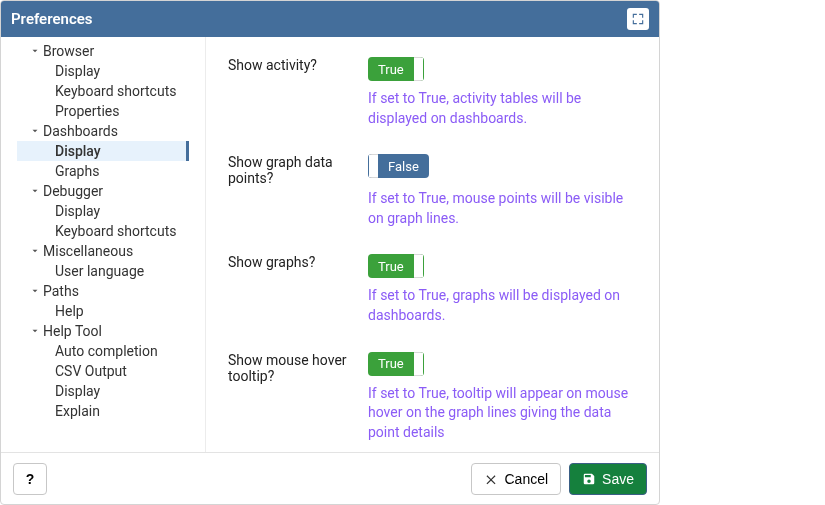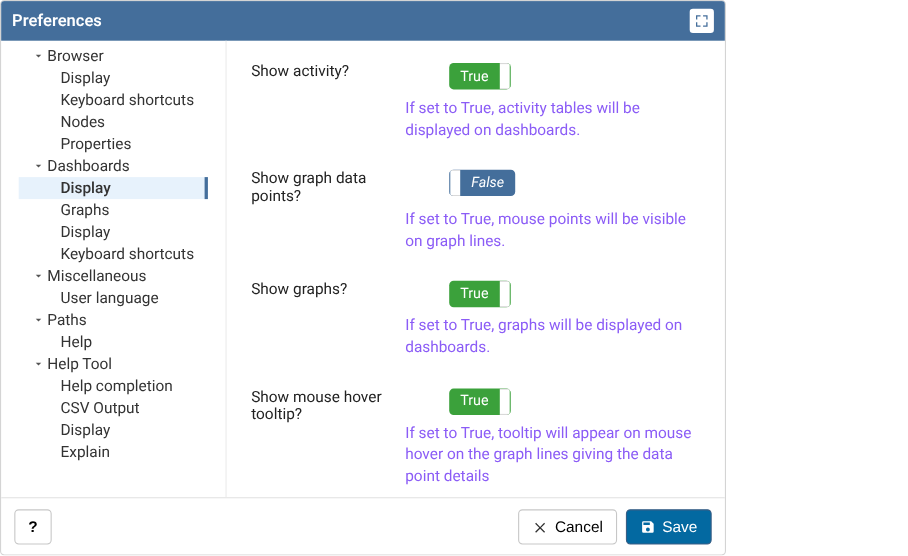--- a/index.html
+++ b/index.html
@@ -17,33 +17,33 @@
   .tree-group { }
   .tree-header { display: flex; align-items: center; padding: 2px 8px 2px 12px; cursor: pointer; }
   .tree-header .chev { width: 12px; display: inline-flex; justify-content: center; margin-right: 2px; }
   .tree-header .chev svg { width: 10px; height: 10px; }
   .tree-item { padding: 2px 8px 2px 38px; cursor: pointer; }
   .tree-item.selected { background: #e7f2fc; border-right: 3px solid #446e9b; font-weight: 500; }
   .content { flex: 1; overflow-y: auto; padding: 12px 22px; }
   .setting-row { display: flex; padding: 8px 0 18px 0; }
   .setting-label { width: 140px; padding-right: 12px; color: #222; }
   .setting-val { flex: 1; }
-  .toggle { display: inline-flex; align-items: flex-end; border-radius: 4px; overflow: hidden; height: 24px; cursor: pointer; user-select: none; font-size: 13px; margin-left: 40px; }
+  .toggle { display: inline-flex; align-items: flex-end; border-radius: 4px; overflow: hidden; height: 24px; cursor: pointer; user-select: none; font-size: 13px; }
   .toggle .txt { padding: 0 10px; color: #fff; height: 100%; display: flex; align-items: center; }
   .toggle .knob { width: 10px; height: 100%; background: #fff; border-top: 1px solid rgba(0,0,0,.15); border-bottom: 1px solid rgba(0,0,0,.15); }
   .toggle.true { background: #3ba13b; }
   .toggle.true .knob { border-right: 1px solid #3ba13b; }
-  .toggle.false { background: #446e9b; font-style: italic; }
+  .toggle.false { background: #446e9b; }
   .toggle.false .knob { border-left: 1px solid #446e9b; }
   .desc { color: #8b5cf6; margin-top: 8px; font-size: 14px; line-height: 1.4; }
   .footer { height: 52px; border-top: 1px solid #e3e3e3; display: flex; align-items: center; padding: 0 12px; gap: 8px; }
   .footer .grow { flex: 1; }
   .btn { height: 32px; border-radius: 4px; border: 1px solid #c7c7c7; background: #fff; display: inline-flex; align-items: center; padding: 0 12px; cursor: pointer; font-size: 14px; gap: 6px; }
   .btn.icon-only { width: 34px; justify-content: center; padding: 0; font-weight: 700; }
-  .btn.primary { background: #0369a1; border-color: #3a5e85; color: #fff; }
+  .btn.primary { background: #15803d; border-color: #3a5e85; color: #fff; }
   .btn svg { width: 14px; height: 14px; }
 </style>
 </head>
 <body>
 
 <div class="dialog">
 
   <div class="titlebar">
     <span>Preferences</span>
     <span class="spacer"></span>
@@ -62,36 +62,43 @@
             <div class="tree-header">
               <span class="chev">
                 <svg viewBox="0 0 16 16">
                   <path fill="#555" d="M4 6l4 4 4-4z"></path>
                 </svg>
               </span>
               <span>Browser</span>
             </div>
             <div class="tree-item">Display</div>
             <div class="tree-item">Keyboard shortcuts</div>
-            <div class="tree-item">Nodes</div>
             <div class="tree-item">Properties</div>
           </div>
           <div class="tree-group">
             <div class="tree-header">
               <span class="chev">
                 <svg viewBox="0 0 16 16">
                   <path fill="#555" d="M4 6l4 4 4-4z"></path>
                 </svg>
               </span>
               <span>Dashboards</span>
             </div>
             <div class="tree-item selected">Display</div>
             <div class="tree-item">Graphs</div>
           </div>
           <div class="tree-group">
+            <div class="tree-header">
+              <span class="chev">
+                <svg viewBox="0 0 16 16">
+                  <path fill="#555" d="M4 6l4 4 4-4z"></path>
+                </svg>
+              </span>
+              <span>Debugger</span>
+            </div>
             <div class="tree-item">Display</div>
             <div class="tree-item">Keyboard shortcuts</div>
           </div>
           <div class="tree-group">
             <div class="tree-header">
               <span class="chev">
                 <svg viewBox="0 0 16 16">
                   <path fill="#555" d="M4 6l4 4 4-4z"></path>
                 </svg>
               </span>
@@ -112,21 +119,21 @@
           </div>
           <div class="tree-group">
             <div class="tree-header">
               <span class="chev">
                 <svg viewBox="0 0 16 16">
                   <path fill="#555" d="M4 6l4 4 4-4z"></path>
                 </svg>
               </span>
               <span>Help Tool</span>
             </div>
-            <div class="tree-item">Help completion</div>
+            <div class="tree-item">Auto completion</div>
             <div class="tree-item">CSV Output</div>
             <div class="tree-item">Display</div>
             <div class="tree-item">Explain</div>
           </div>
         </div>
     </div>
 
     <div class="content" id="content">
         <div class="setting-row">
           <div class="setting-label">Show activity?</div>

